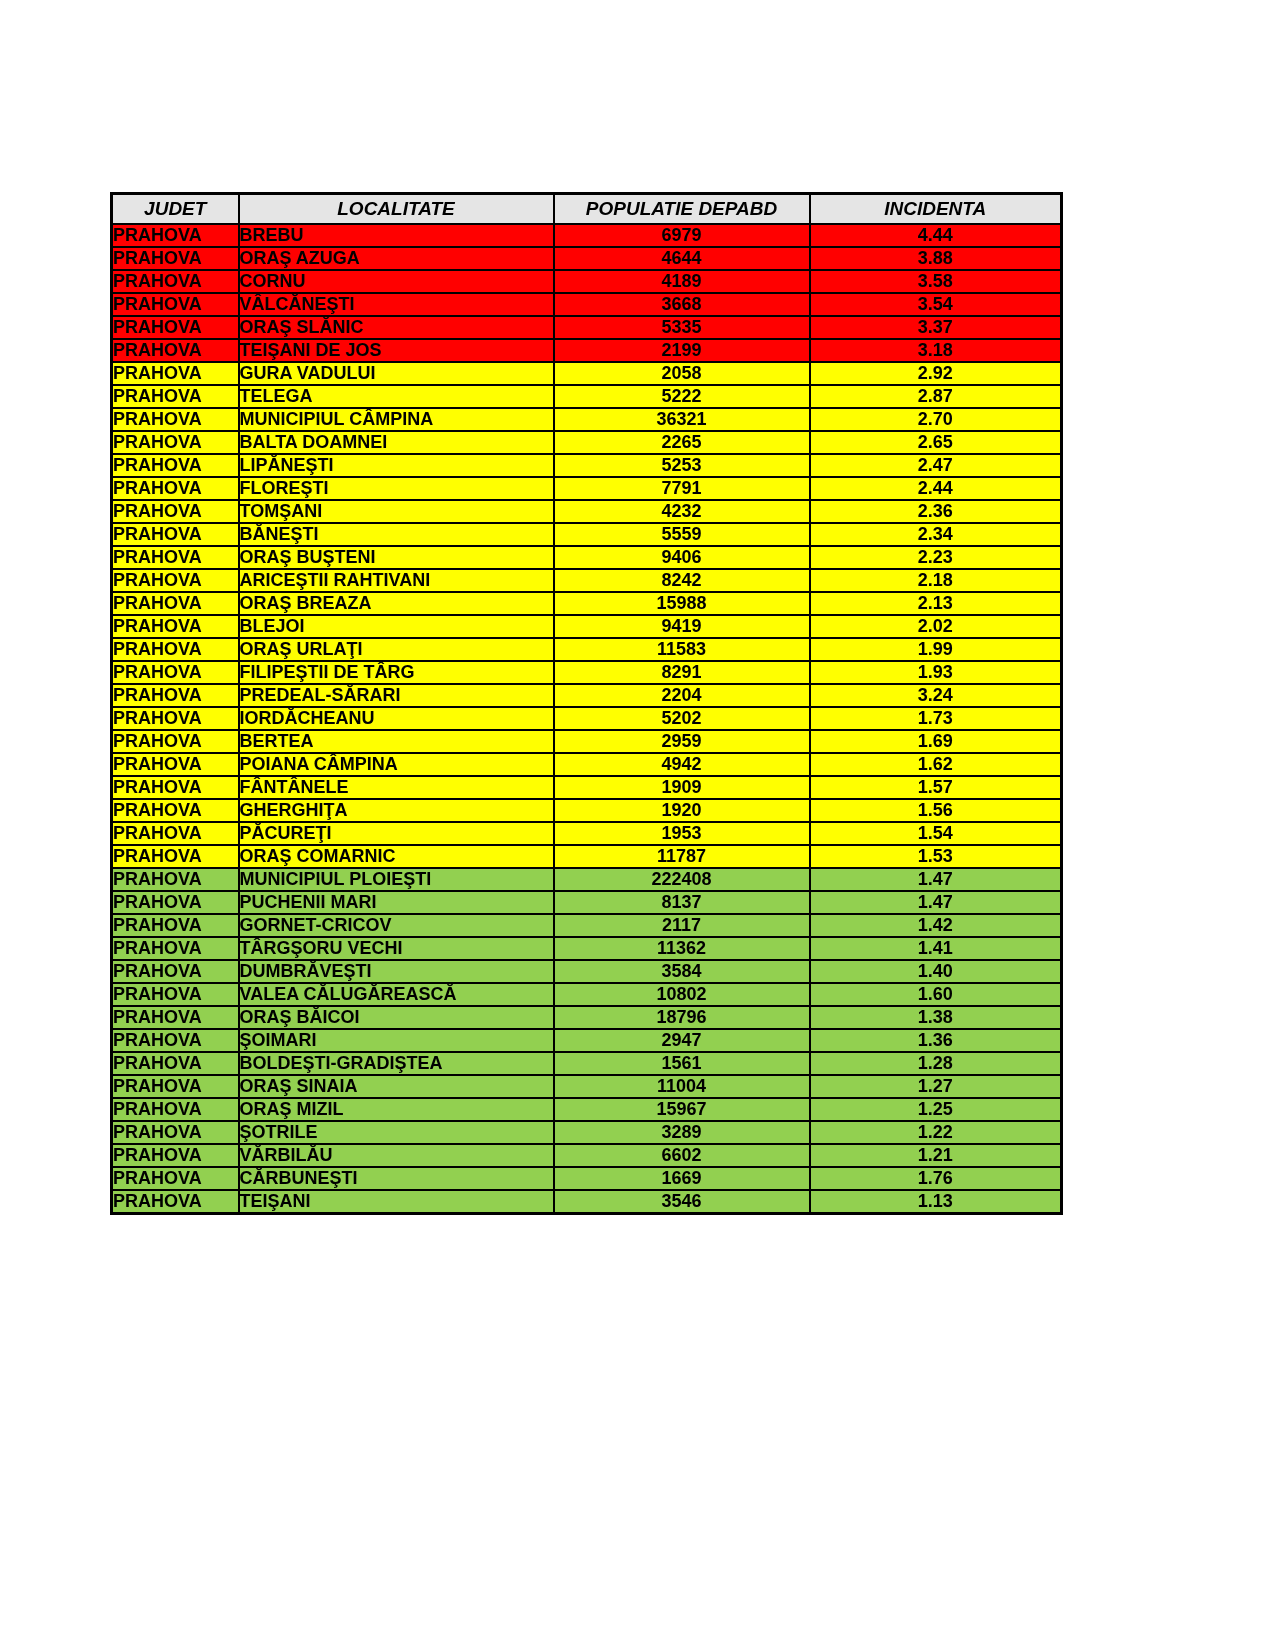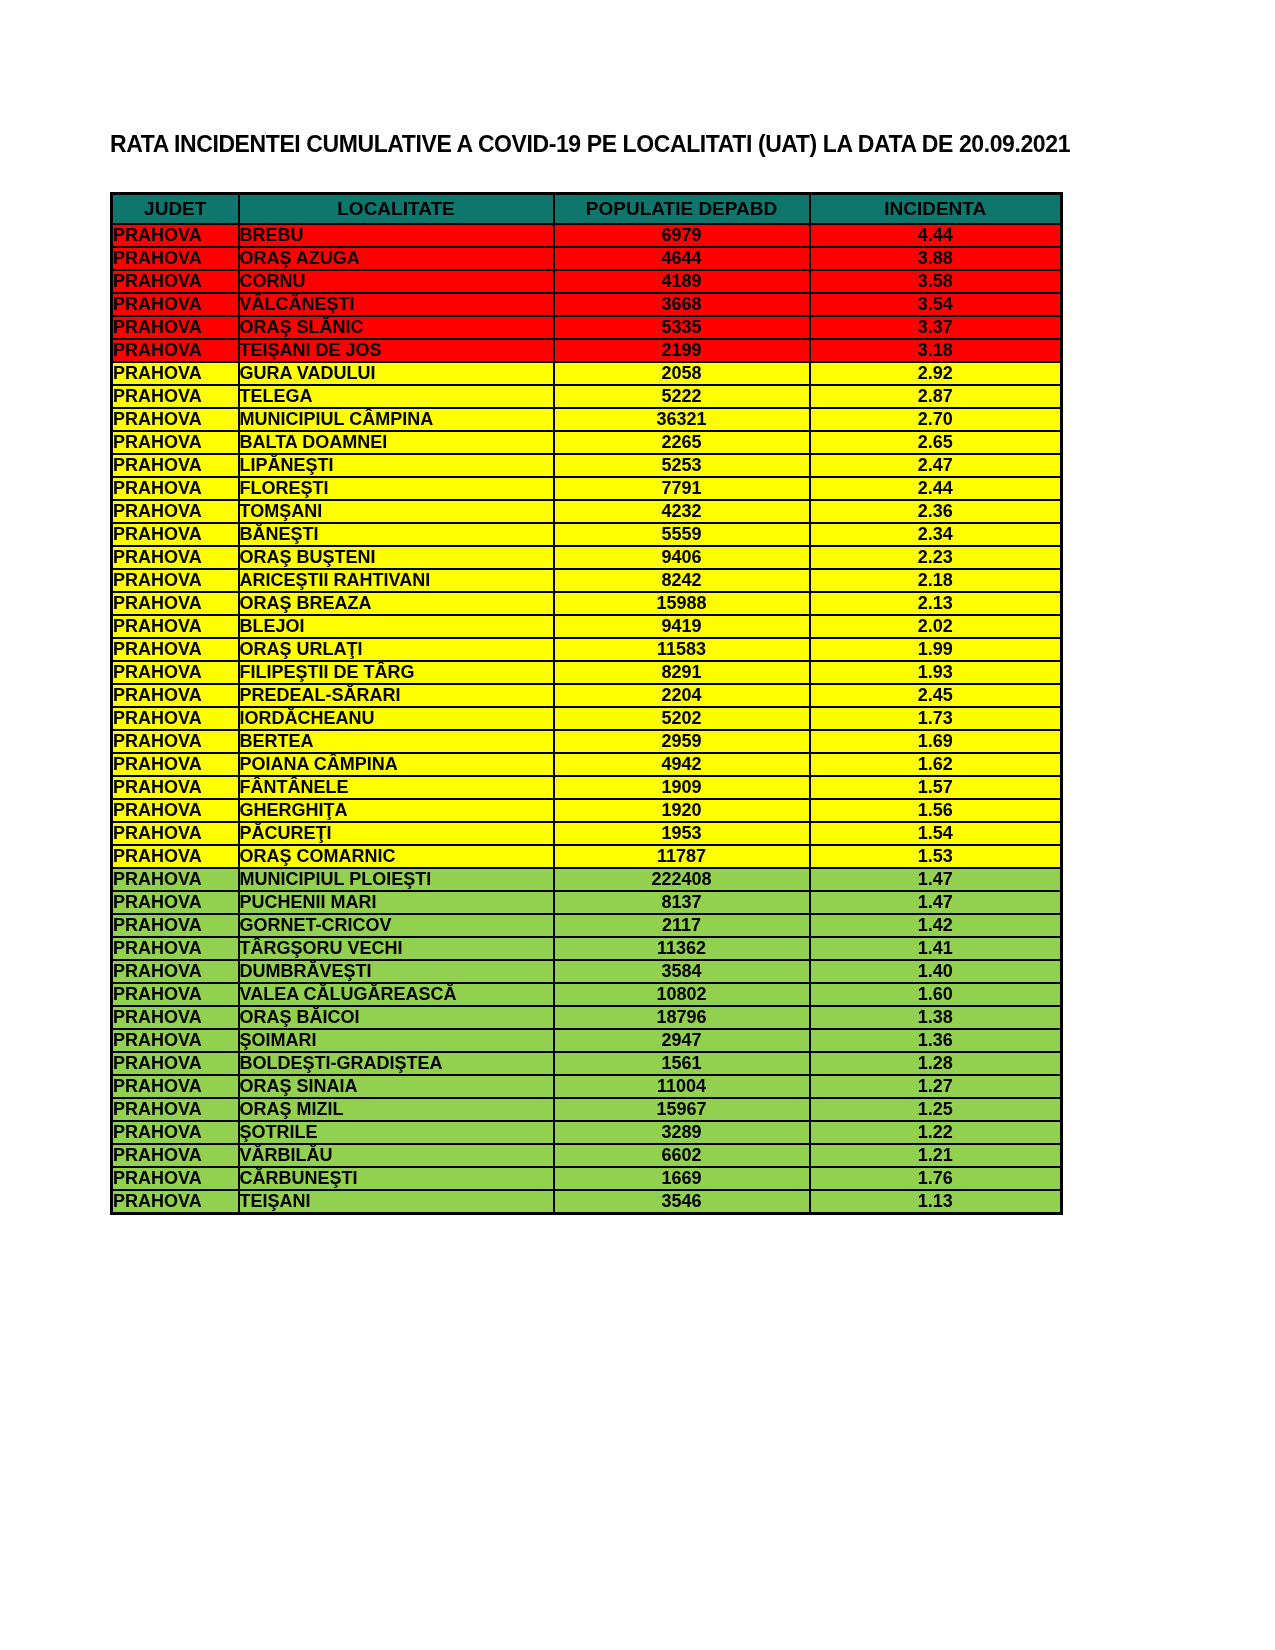--- a/index.html
+++ b/index.html
@@ -42,36 +42,35 @@
   col.c-populatie  { width: 256px; }
   col.c-incidenta  { width: 252px; }
   table.incidence th,
   table.incidence td {
     border: 2px solid #000000;
     padding: 0;
     overflow: hidden;
     white-space: nowrap;
     font-weight: bold;
   }
-  thead tr { height: 30px; background: #0f766e; }
+  thead tr { height: 30px; background: #e5e5e5; font-style: italic; }
   tbody tr { height: 19px; }
   th { font-size: 19px; }
   td { font-size: 18px; }
   th.h-judet { text-align: center; }
   th.h-localitate { text-align: center; padding-left: 5px; }
   th.h-populatie, th.h-incidenta { text-align: center; }
   td.judet { text-align: left; padding-left: 4px; }
   td.localitate { text-align: left; padding-left: 5px; }
   td.populatie, td.incidenta { text-align: center; }
 </style>
 </head>
 <body>
 
 <div class="page">
-  <div class="title">RATA INCIDENTEI CUMULATIVE A COVID-19 PE LOCALITATI (UAT) LA DATA DE 20.09.2021</div>
 
   <table class="incidence">
     <colgroup>
       <col class="c-judet">
       <col class="c-localitate">
       <col class="c-populatie">
       <col class="c-incidenta">
     </colgroup>
     <thead>
       <tr>
@@ -199,21 +198,21 @@
         <tr style="background: rgb(255, 255, 0);">
           <td class="judet">PRAHOVA</td>
           <td class="localitate">FILIPEŞTII DE TÂRG</td>
           <td class="populatie">8291</td>
           <td class="incidenta">1.93</td>
         </tr>
         <tr style="background: rgb(255, 255, 0);">
           <td class="judet">PRAHOVA</td>
           <td class="localitate">PREDEAL-SĂRARI</td>
           <td class="populatie">2204</td>
-          <td class="incidenta">2.45</td>
+          <td class="incidenta">3.24</td>
         </tr>
         <tr style="background: rgb(255, 255, 0);">
           <td class="judet">PRAHOVA</td>
           <td class="localitate">IORDĂCHEANU</td>
           <td class="populatie">5202</td>
           <td class="incidenta">1.73</td>
         </tr>
         <tr style="background: rgb(255, 255, 0);">
           <td class="judet">PRAHOVA</td>
           <td class="localitate">BERTEA</td>

